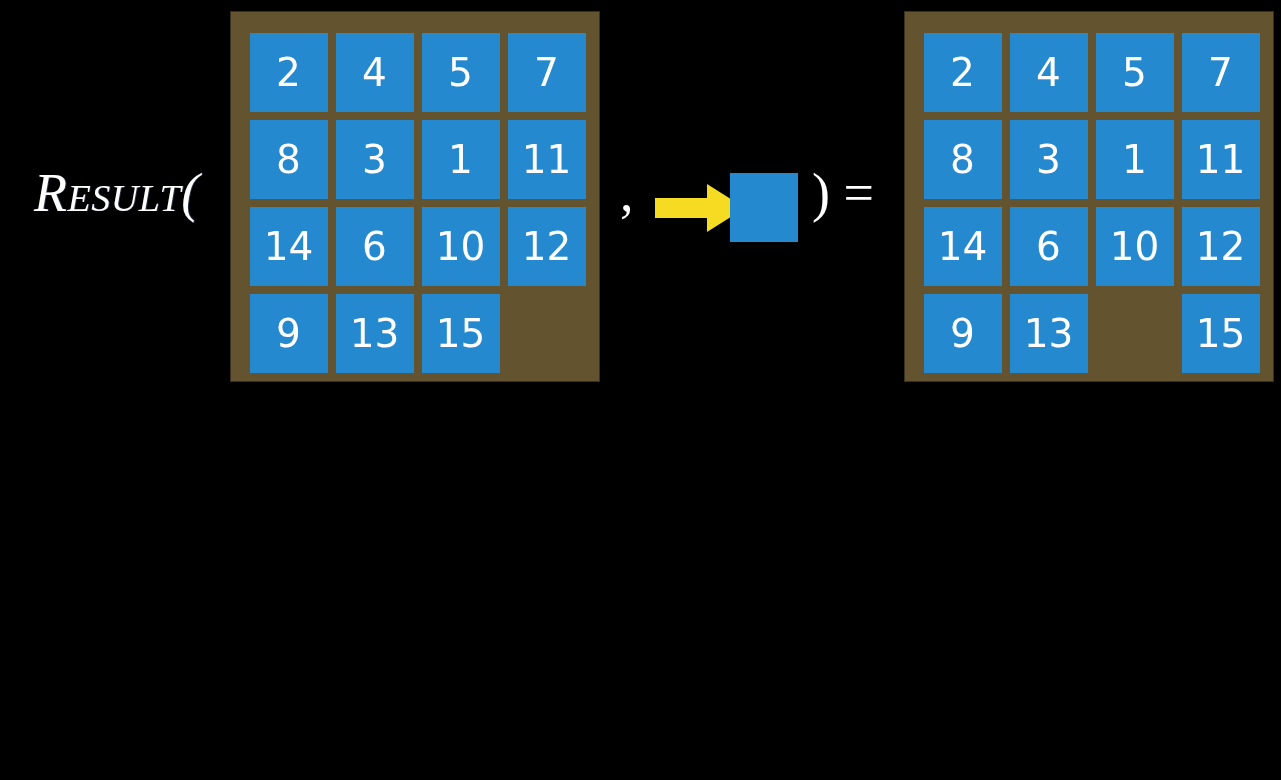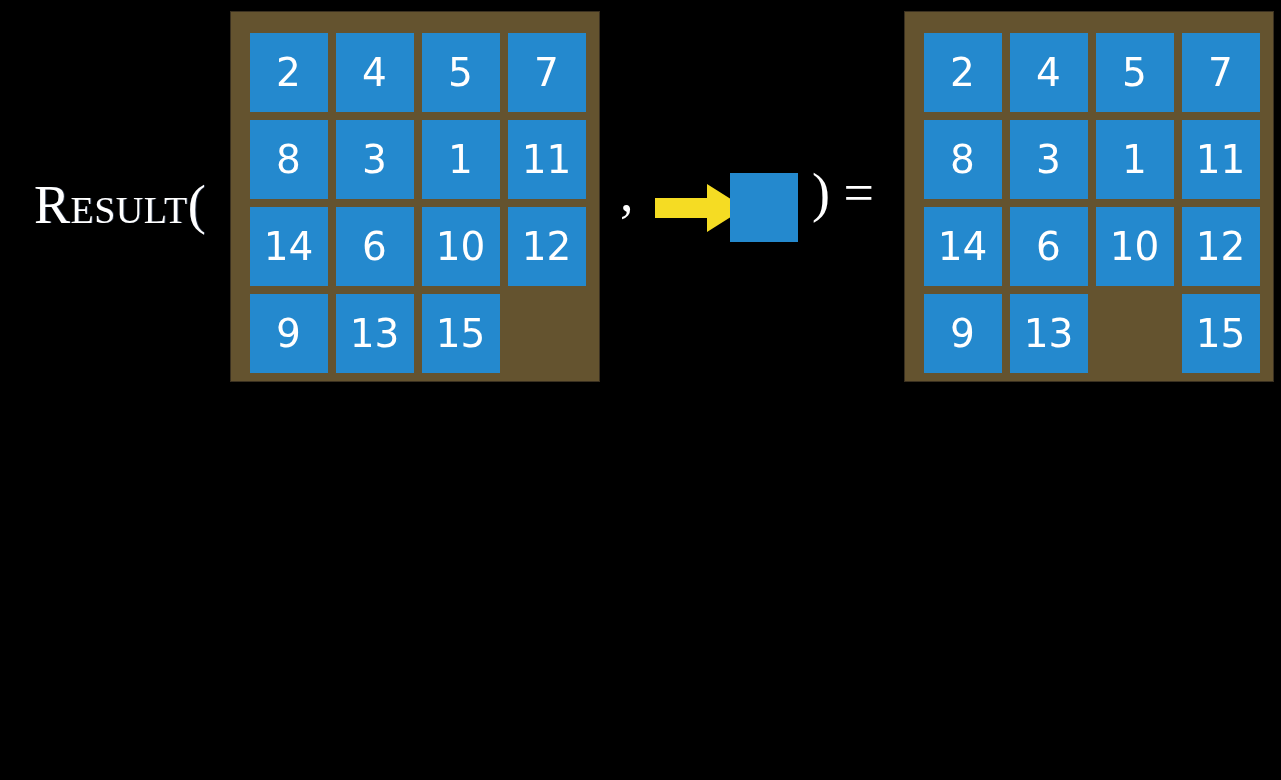--- a/index.html
+++ b/index.html
@@ -36,21 +36,21 @@
     position: absolute;
     color: #ffffff;
     font-family: "Liberation Serif", serif;
     font-variant: small-caps;
     font-size: 54px;
     line-height: 1;
     letter-spacing: 0.5px;
     white-space: nowrap;
     text-shadow: 1px 0 0 rgba(120,150,200,0.35);
   }
-  #row-1 .result-label { left: 34px; top: 178px; }
+  #row-1 .result-label { left: 34px; top: 166px; font-style: italic; }
 
   
   .board {
     position: absolute;
     background: #64532F;
     border: 1px solid #3a3020;
     box-sizing: border-box;
     padding: 17px 14px 14px 15px;
     box-shadow: 0 0 0 0 rgba(0,0,0,0);
   }

